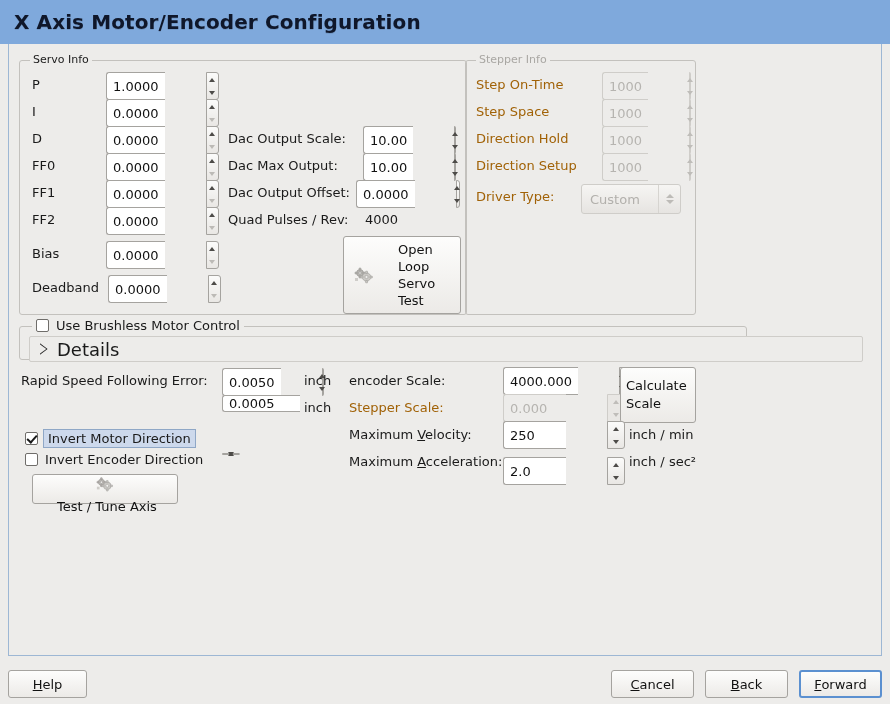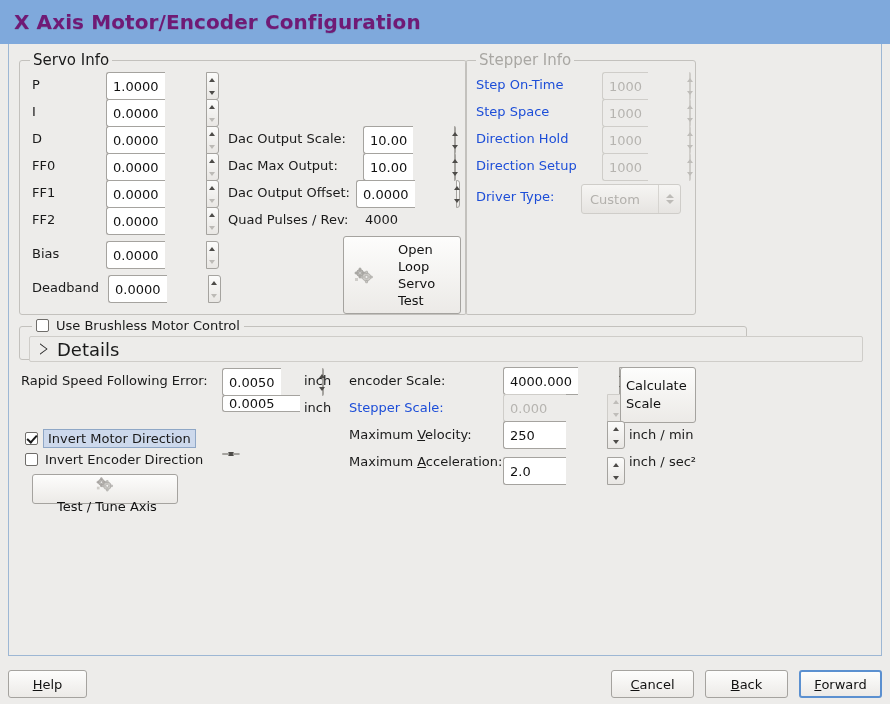--- a/index.html
+++ b/index.html
@@ -14,45 +14,45 @@
   }
   #root { position: relative; width: 890px; height: 704px; }
 
   
   .titlebar {
     position: absolute; left: 0; top: 0; width: 890px; height: 44px;
     background: #7fa9dc;
     display: flex; align-items: center;
   }
   .titlebar .title {
-    color: #701a75; font-size: 20px; font-weight: bold;
+    color: #0f172a; font-size: 20px; font-weight: bold;
     margin-left: 14px; letter-spacing: .1px;
     text-shadow: 0 1px 0 rgba(0,0,0,.10);
   }
 
   
   .content {
     position: absolute; left: 8px; top: 44px;
     width: 874px; height: 612px;
     background: #edecea;
     border: 1px solid #9db7d4;
     border-top: none;
   }
 
   
   .groupbox { position: absolute; border: 1px solid #c3c1bd; border-radius: 3px; }
   .groupbox > .legend {
     position: absolute; top: -8px; left: 10px;
-    background: #edecea; padding: 0 3px; font-size: 15px; line-height: 14px;
+    background: #edecea; padding: 0 3px; font-size: 11px; line-height: 14px;
   }
   .groupbox.disabled > .legend { color: #a9a7a3; }
 
   
   .lbl { position: absolute; font-size: 13px; line-height: 16px; white-space: nowrap; }
-  .lbl.dim { color: #1d4ed8; }
+  .lbl.dim { color: #a16207; }
   .u { text-decoration: underline; }
 
   
   .spin { position: absolute; display: flex; height: 24px; gap: 41px; }
   .spin .field {
     flex: 1 1 auto; height: 28px;
     border: 1px solid #a5a39f; border-right: none;
     border-radius: 3px 0 0 3px;
     background: #ffffff;
     display: flex; align-items: center;

